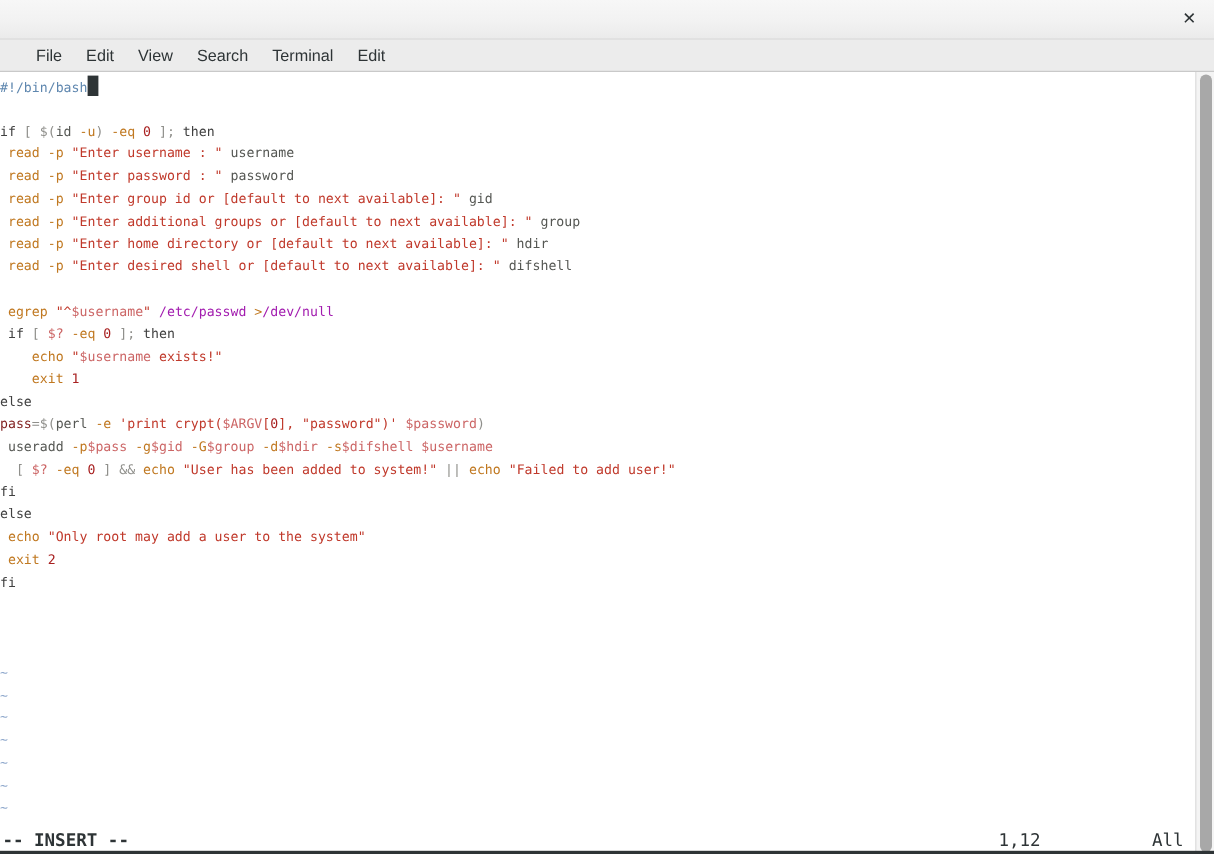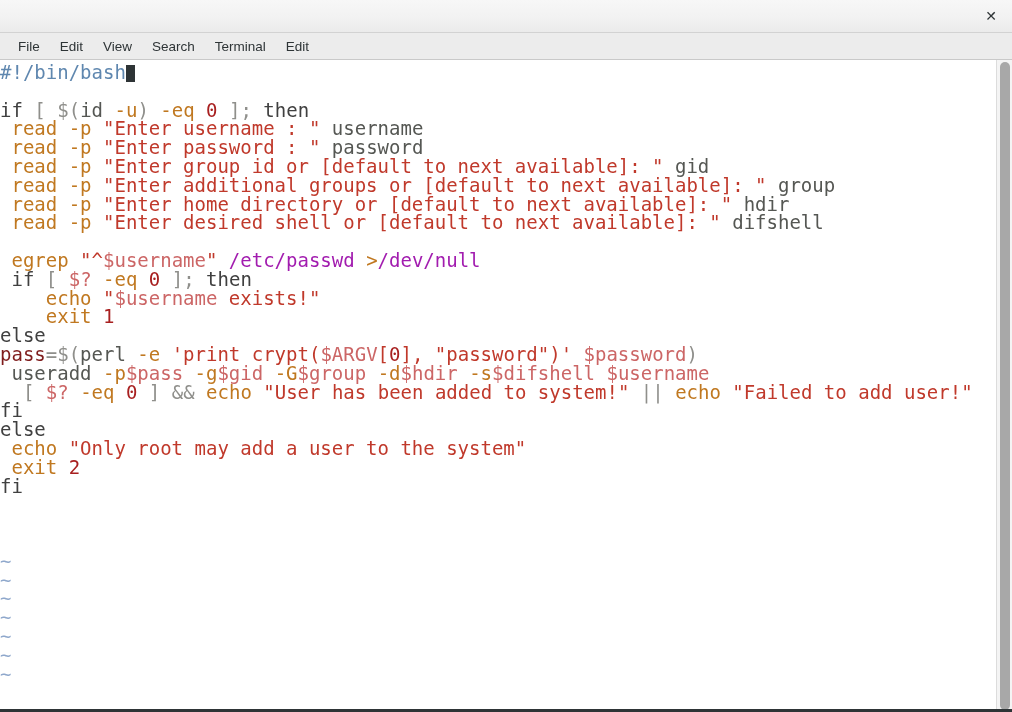--- a/index.html
+++ b/index.html
@@ -37,38 +37,38 @@
     cursor:pointer; line-height:1;
     font-family:"DejaVu Sans", sans-serif;
   }
 
   
   #menubar {
     height:27px; flex:0 0 27px;
     background:#ececec;
     border-bottom:1px solid #c9c9c9;
     display:flex; align-items:center;
-    padding-left:8px;
+    padding-left:20px;
   }
   .menu-item {
     font-size:13.5px; color:#2e3436;
     padding:3px 10px; cursor:default;
     white-space:nowrap;
   }
 
   
   #terminal {
     flex:1 1 auto; position:relative;
     background:#ffffff; overflow:hidden;
   }
   #code {
     position:absolute; top:0; left:0; right:16px; bottom:24px;
     padding:3px 0 0 0;
     font-family:"DejaVu Sans Mono","Liberation Mono",monospace;
-    font-size:19px;
+    font-size:11px;
     line-height:18.8px;
     white-space:pre;
     color:#555753;
     overflow:hidden;
   }
   .ln { height:18.8px; white-space:pre; }
 
   
   .kw   { color:#404040; }               
   .cmd  { color:#c07820; }               
@@ -141,20 +141,25 @@
       <div class="menu-item">View</div>
       <div class="menu-item">Search</div>
       <div class="menu-item">Terminal</div>
       <div class="menu-item">Edit</div>
     </div>
 
   <div id="terminal">
 
     <div id="code"><div class="ln"><span class="cmt">#!/bin/bash</span><span class="cursor"></span></div><div class="ln"></div><div class="ln"><span class="kw">if</span><span class="pln"> </span><span class="op">[</span><span class="pln"> </span><span class="op">$(</span><span class="pln">id</span><span class="pln"> </span><span class="flag">-u</span><span class="op">)</span><span class="pln"> </span><span class="flag">-eq</span><span class="pln"> </span><span class="num">0</span><span class="pln"> </span><span class="op">]</span><span class="op">;</span><span class="pln"> </span><span class="kw">then</span></div><div class="ln"><span class="pln"> </span><span class="cmd">read</span><span class="pln"> </span><span class="flag">-p</span><span class="pln"> </span><span class="str">"Enter username : "</span><span class="pln"> </span><span class="pln">username</span></div><div class="ln"><span class="pln"> </span><span class="cmd">read</span><span class="pln"> </span><span class="flag">-p</span><span class="pln"> </span><span class="str">"Enter password : "</span><span class="pln"> </span><span class="pln">password</span></div><div class="ln"><span class="pln"> </span><span class="cmd">read</span><span class="pln"> </span><span class="flag">-p</span><span class="pln"> </span><span class="str">"Enter group id or [default to next available]: "</span><span class="pln"> </span><span class="pln">gid</span></div><div class="ln"><span class="pln"> </span><span class="cmd">read</span><span class="pln"> </span><span class="flag">-p</span><span class="pln"> </span><span class="str">"Enter additional groups or [default to next available]: "</span><span class="pln"> </span><span class="pln">group</span></div><div class="ln"><span class="pln"> </span><span class="cmd">read</span><span class="pln"> </span><span class="flag">-p</span><span class="pln"> </span><span class="str">"Enter home directory or [default to next available]: "</span><span class="pln"> </span><span class="pln">hdir</span></div><div class="ln"><span class="pln"> </span><span class="cmd">read</span><span class="pln"> </span><span class="flag">-p</span><span class="pln"> </span><span class="str">"Enter desired shell or [default to next available]: "</span><span class="pln"> </span><span class="pln">difshell</span></div><div class="ln"></div><div class="ln"><span class="pln"> </span><span class="cmd">egrep</span><span class="pln"> </span><span class="str">"^</span><span class="var">$username</span><span class="str">"</span><span class="pln"> </span><span class="path">/etc/passwd</span><span class="pln"> </span><span class="flag">&gt;</span><span class="path">/dev/null</span></div><div class="ln"><span class="pln"> </span><span class="kw">if</span><span class="pln"> </span><span class="op">[</span><span class="pln"> </span><span class="var">$?</span><span class="pln"> </span><span class="flag">-eq</span><span class="pln"> </span><span class="num">0</span><span class="pln"> </span><span class="op">]</span><span class="op">;</span><span class="pln"> </span><span class="kw">then</span></div><div class="ln"><span class="pln">    </span><span class="cmd">echo</span><span class="pln"> </span><span class="str">"</span><span class="var">$username</span><span class="str"> exists!"</span></div><div class="ln"><span class="pln">    </span><span class="cmd">exit</span><span class="pln"> </span><span class="num">1</span></div><div class="ln"><span class="kw">else</span></div><div class="ln"><span class="asg">pass</span><span class="op">=</span><span class="op">$(</span><span class="pln">perl</span><span class="pln"> </span><span class="flag">-e</span><span class="pln"> </span><span class="str">'print crypt(</span><span class="var">$ARGV</span><span class="str">[</span><span class="num">0</span><span class="str">], "password")'</span><span class="pln"> </span><span class="var">$password</span><span class="op">)</span></div><div class="ln"><span class="pln"> </span><span class="pln">useradd</span><span class="pln"> </span><span class="flag">-p</span><span class="var">$pass</span><span class="pln"> </span><span class="flag">-g</span><span class="var">$gid</span><span class="pln"> </span><span class="flag">-G</span><span class="var">$group</span><span class="pln"> </span><span class="flag">-d</span><span class="var">$hdir</span><span class="pln"> </span><span class="flag">-s</span><span class="var">$difshell</span><span class="pln"> </span><span class="var">$username</span></div><div class="ln"><span class="pln">  </span><span class="op">[</span><span class="pln"> </span><span class="var">$?</span><span class="pln"> </span><span class="flag">-eq</span><span class="pln"> </span><span class="num">0</span><span class="pln"> </span><span class="op">]</span><span class="pln"> </span><span class="op">&amp;&amp;</span><span class="pln"> </span><span class="cmd">echo</span><span class="pln"> </span><span class="str">"User has been added to system!"</span><span class="pln"> </span><span class="op">||</span><span class="pln"> </span><span class="cmd">echo</span><span class="pln"> </span><span class="str">"Failed to add user!"</span></div><div class="ln"><span class="kw">fi</span></div><div class="ln"><span class="kw">else</span></div><div class="ln"><span class="pln"> </span><span class="cmd">echo</span><span class="pln"> </span><span class="str">"Only root may add a user to the system"</span></div><div class="ln"><span class="pln"> </span><span class="cmd">exit</span><span class="pln"> </span><span class="num">2</span></div><div class="ln"><span class="kw">fi</span></div><div class="ln"></div><div class="ln"></div><div class="ln"></div><div class="ln"><span class="tilde">~</span></div><div class="ln"><span class="tilde">~</span></div><div class="ln"><span class="tilde">~</span></div><div class="ln"><span class="tilde">~</span></div><div class="ln"><span class="tilde">~</span></div><div class="ln"><span class="tilde">~</span></div><div class="ln"><span class="tilde">~</span></div><div class="ln"><span class="tilde">~</span></div></div>
 
+    <div id="statusline">
+      <span id="status-mode">-- INSERT --</span>
+      <span id="status-pos">1,12</span>
+      <span id="status-scroll">All</span>
+    </div>
 
     <div id="scrollbar">
       <div id="scroll-thumb"></div>
     </div>
 
     <div id="bottom-edge"></div>
   </div>
 
 </div>
 

